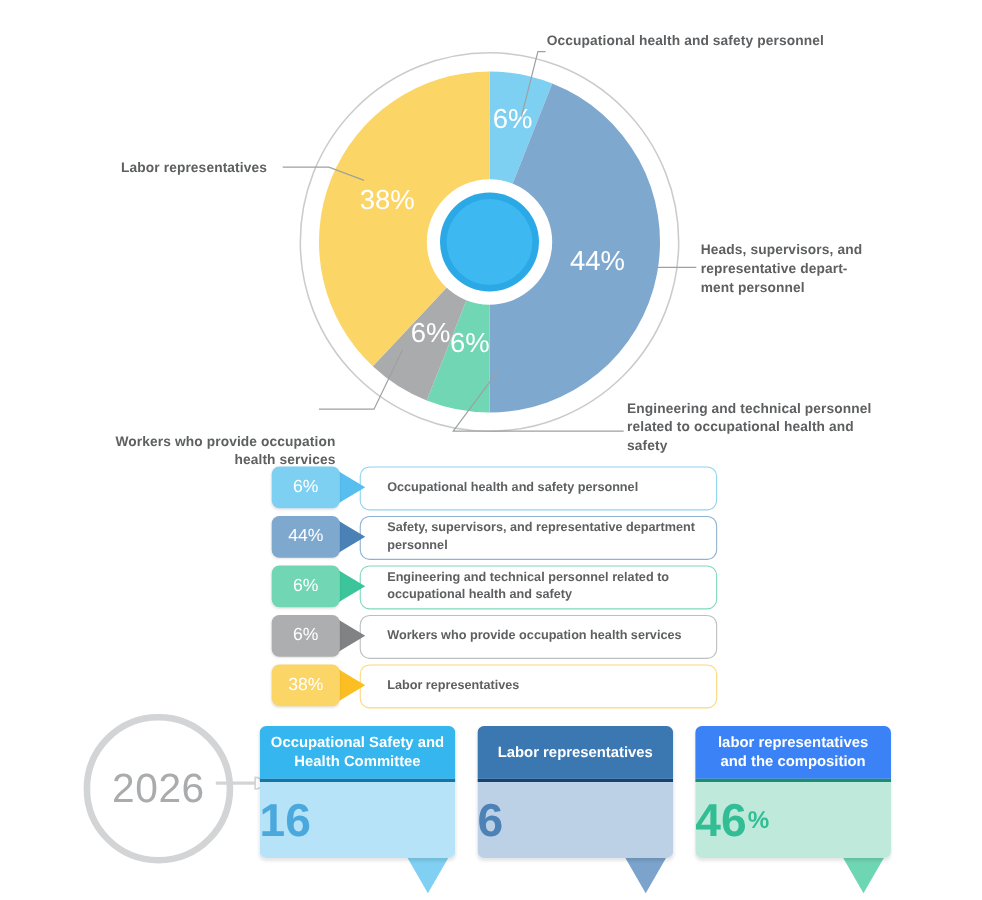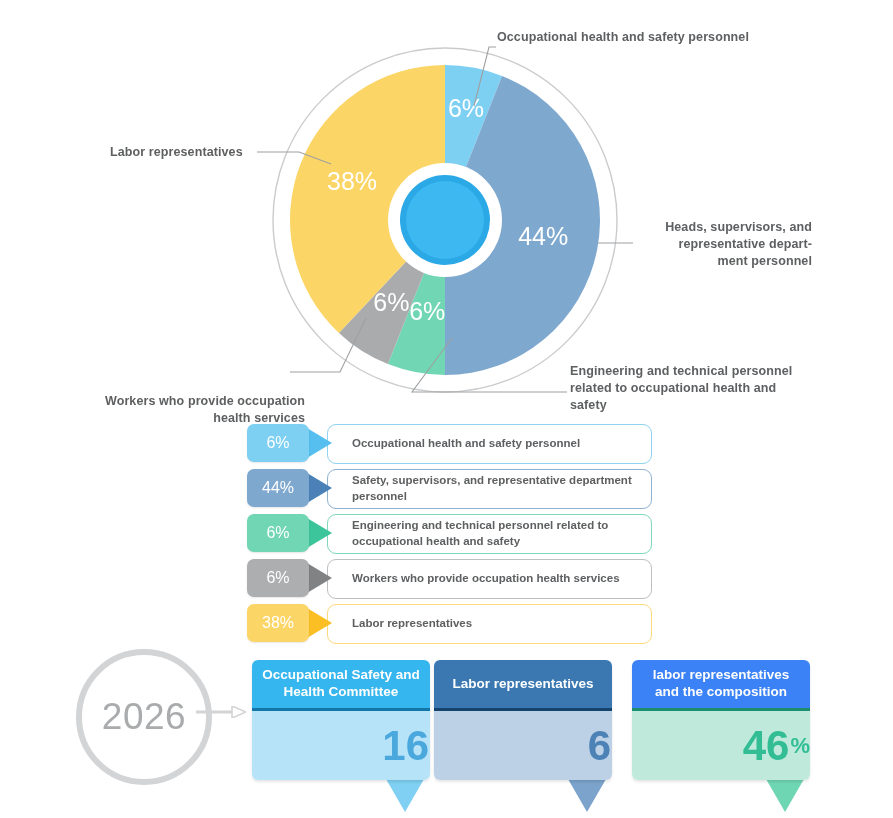--- a/index.html
+++ b/index.html
@@ -37,21 +37,21 @@
   .callout-text {
     position: absolute;
     font-family: "Liberation Sans", sans-serif;
     font-size: 12.5px;
     font-weight: bold;
     color: #5d5f61;
     line-height: 1.35;
     letter-spacing: 0.1px;
   }
   #callout-ohs       { left: 497px; top: 29px;  width: 300px; text-align: left; }
-  #callout-heads     { left: 637px; top: 219px; width: 175px; text-align: right; }
+  #callout-heads     { left: 637px; top: 219px; width: 175px; text-align: left; }
   #callout-eng       { left: 570px; top: 363px; width: 245px; text-align: left; }
   #callout-workers   { left:  60px; top: 349px; width: 245px; text-align: right; margin-top: 44px; }
   #callout-labor     { left: 110px; top: 144px; width: 145px; text-align: left; }
 
   
   #legend {
     position: absolute;
     left: 247px;
     top: 424px;
     width: 405px;
@@ -168,39 +168,39 @@
     padding: 0 8px;
     box-sizing: border-box;
   }
   .stat-card .card-rule {
     height: 3px;
   }
   .stat-card .card-val {
     height: 69px;
     display: flex;
     align-items: center;
-    justify-content: flex-end;
+    justify-content: flex-start;
     font-size: 42px;
     font-weight: bold;
   }
   .stat-card .card-val .unit {
     font-size: 22px;
     font-weight: bold;
     padding-left: 1px;
   }
   .stat-card .card-tail {
     position: absolute;
     left: 134px;
     top: 119px;
     width: 0; height: 0;
     border-left: 19px solid transparent;
     border-right: 19px solid transparent;
     border-top: 33px solid #000;
   }
-  #card-0 { left: 252px; }
+  #card-0 { left: 236px; }
   #card-1 { left: 434px; }
   #card-2 { left: 632px; }
 </style>
 </head>
 <body>
 
 <div id="pie-section">
 
   <svg id="pie-svg" width="893" height="420">
 

